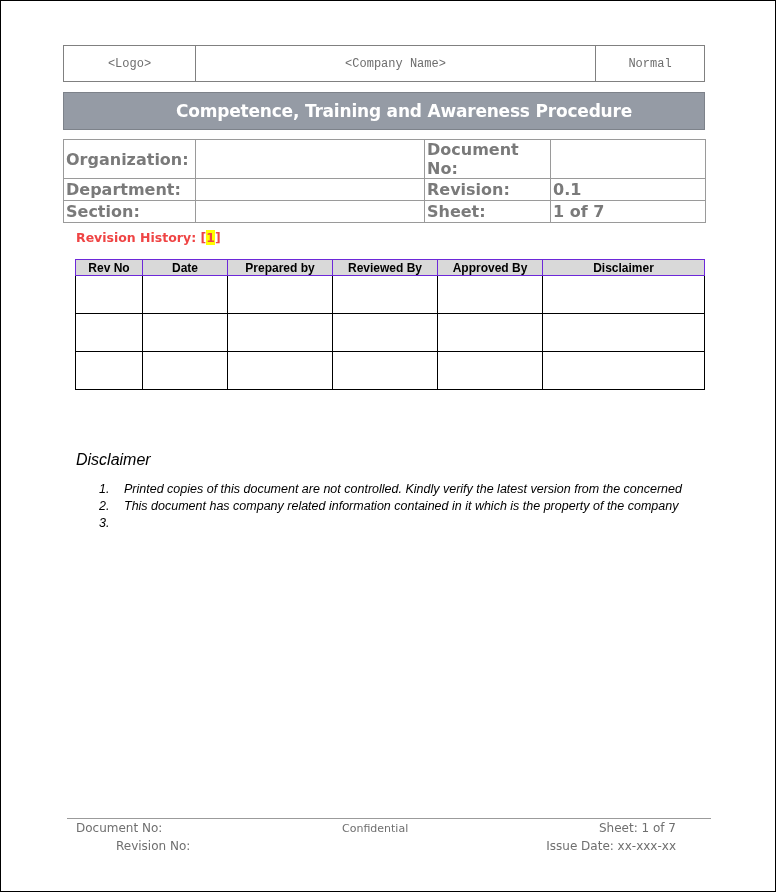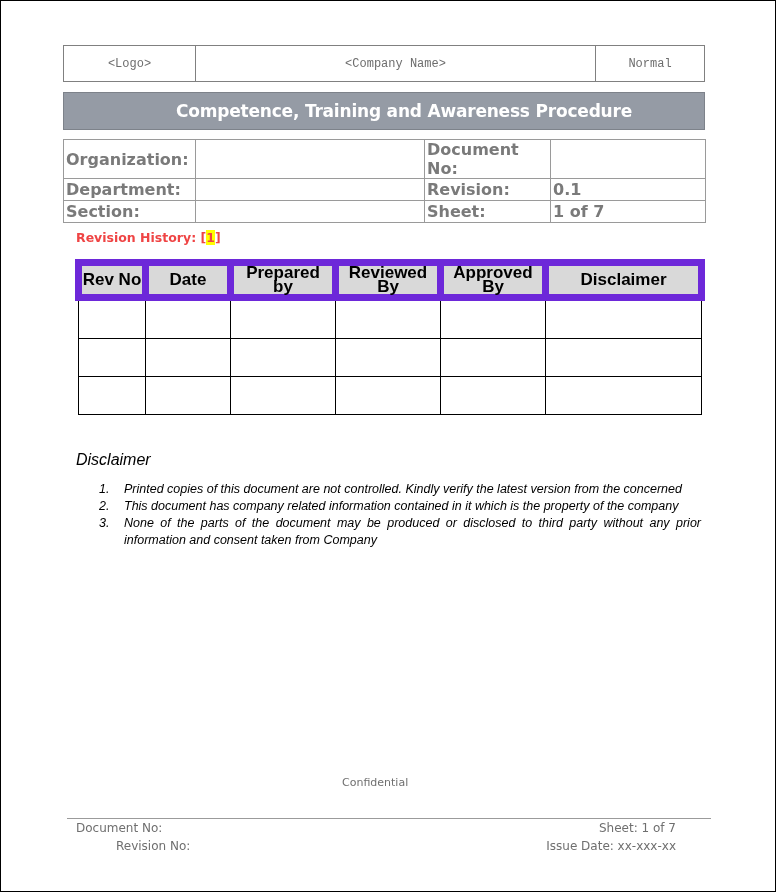--- a/index.html
+++ b/index.html
@@ -50,22 +50,22 @@
     position: absolute; left: 75px; top: 229px;
     font-family: "DejaVu Sans", sans-serif; font-weight: bold; font-size: 12.5px; color: #ef4444;
   }
   .hl { background: #ffff00; }
 
   .rev {
     position: absolute; left: 74px; top: 258px; width: 630px;
     border-collapse: collapse; table-layout: fixed;
   }
   .rev th {
-    background: #d9d9d9; border: 7px solid #6d28d9; height: 15px; padding: 0;
-    font-family: "Liberation Sans", sans-serif; font-weight: bold; font-size: 17px;
+    background: #d9d9d9; border: 1px solid #6d28d9; height: 15px; padding: 0;
+    font-family: "Liberation Sans", sans-serif; font-weight: bold; font-size: 12px;
     color: #000; line-height: 14px;
   }
   .rev td { border: 1px solid #000; height: 37px; padding: 0; }
 
   .disc-title {
     position: absolute; left: 75px; top: 450px;
     font-family: "Liberation Sans", sans-serif; font-style: italic; font-size: 16px; color: #000000;
   }
   .disc-list {
     position: absolute; left: 98px; top: 480px; width: 602px; margin: 0; padding: 0;
@@ -173,22 +173,22 @@
       <td></td>
       <td></td>
     </tr>
   </tbody>
     </table>
 
   <div class="disc-title">Disclaimer</div>
   <ol class="disc-list">
     <li><span class="num">1.</span><span>Printed copies of this document are not controlled. Kindly verify the latest version from the concerned</span></li>
     <li><span class="num">2.</span><span>This document has company related information contained in it which is the property of the company</span></li>
-    <li><span class="num">3.</span><span>None of the parts of the document may be produced or disclosed to third party without any prior information and consent taken from Company</span></li>
+    <li><span class="num">3.</span></li>
   </ol>
 
   <div class="footer-line"></div>
   <div class="ft" style="left:75px; top:820px;">Document No:</div>
   <div class="ft" style="left:75px; top:838px;margin-left:40px;">Revision No:</div>
-  <div class="ft small" style="left:341px; top:775px;">Confidential</div>
+  <div class="ft small" style="left:341px; top:821px;">Confidential</div>
   <div class="ft" style="right:99px; top:820px; text-align:right;">Sheet: 1 of 7</div>
   <div class="ft" style="right:99px; top:838px; text-align:right;">Issue Date: xx-xxx-xx</div>
 </div>
 
 </body></html>

